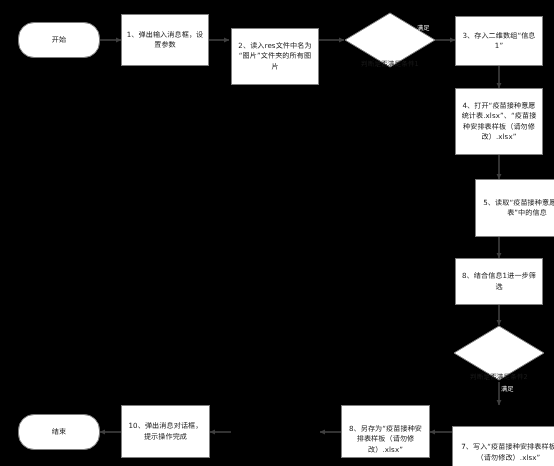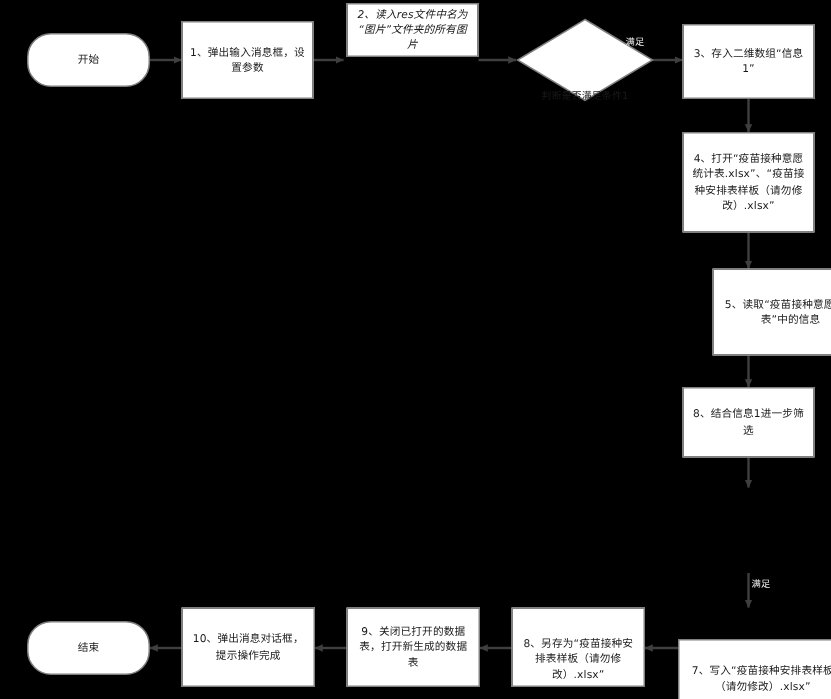--- a/index.html
+++ b/index.html
@@ -122,21 +122,21 @@
   </svg>
 
   <div class="node terminal" style="left:18px; top:22px; width:82px; height:36px;">
     <span class="node-text">开始</span>
   </div>
 
   <div class="node process" style="left:121px; top:14px; width:88px; height:52px;text-align:center;">
     <span class="node-text">1、弹出输入消息框，设置参数</span>
   </div>
 
-  <div class="node process" style="left:231px; top:2px; width:88px; height:36px;font-style:italic;">
+  <div class="node process" style="left:231px; top:28px; width:88px; height:57px;">
     <span class="node-text">2、读入res文件中名为“图片”文件夹的所有图片</span>
   </div>
 
   <div class="decision" style="left:344px; top:12px; width:92px; height:56px;">
     <svg class="dia-shape" viewBox="0 0 92 56" preserveAspectRatio="none">
       <polygon points="46,1 91,28 46,55 1,28" fill="#ffffff" stroke="#808080" stroke-width="1"></polygon>
     </svg>
     <span class="dia-label">判断是否满足条件1</span>
   </div>
 
@@ -151,34 +151,37 @@
   </div>
 
   <div class="node process" style="left:475px; top:179px; width:104px; height:58px;">
     <span class="node-text">5、读取“疫苗接种意愿统计表”中的信息</span>
   </div>
 
   <div class="node process" style="left:455px; top:258px; width:88px; height:47px;">
     <span class="node-text">8、结合信息1进一步筛选</span>
   </div>
 
+  <div class="decision" style="left:453px; top:325px; width:92px; height:56px;">
+    <svg class="dia-shape" viewBox="0 0 92 56" preserveAspectRatio="none">
+      <polygon points="46,1 91,28 46,55 1,28" fill="#ffffff" stroke="#808080" stroke-width="1"></polygon>
+    </svg>
+    <span class="dia-label">判断是否满足条件2</span>
+  </div>
 
   <span class="edge-label" style="left:501px; top:384px;">满足</span>
 
   <div class="node process" style="left:452px; top:426px; width:113px; height:53px;">
     <span class="node-text">7、写入“疫苗接种安排表样板（请勿修改）.xlsx”</span>
   </div>
 
   <div class="node process" style="left:341px; top:405px; width:89px; height:53px;align-items:flex-end;">
     <span class="node-text">8、另存为“疫苗接种安排表样板（请勿修改）.xlsx”</span>
   </div>
 
-  <div class="node process" style="left:231px; top:405px; width:89px; height:53px;">
-    <span class="node-text">9、关闭已打开的数据表，打开新生成的数据表</span>
-  </div>
 
   <div class="node process" style="left:121px; top:405px; width:89px; height:53px;">
     <span class="node-text">10、弹出消息对话框，提示操作完成</span>
   </div>
 
   <div class="node terminal" style="left:18px; top:414px; width:82px; height:36px;">
     <span class="node-text">结束</span>
   </div>
 
 </div>

